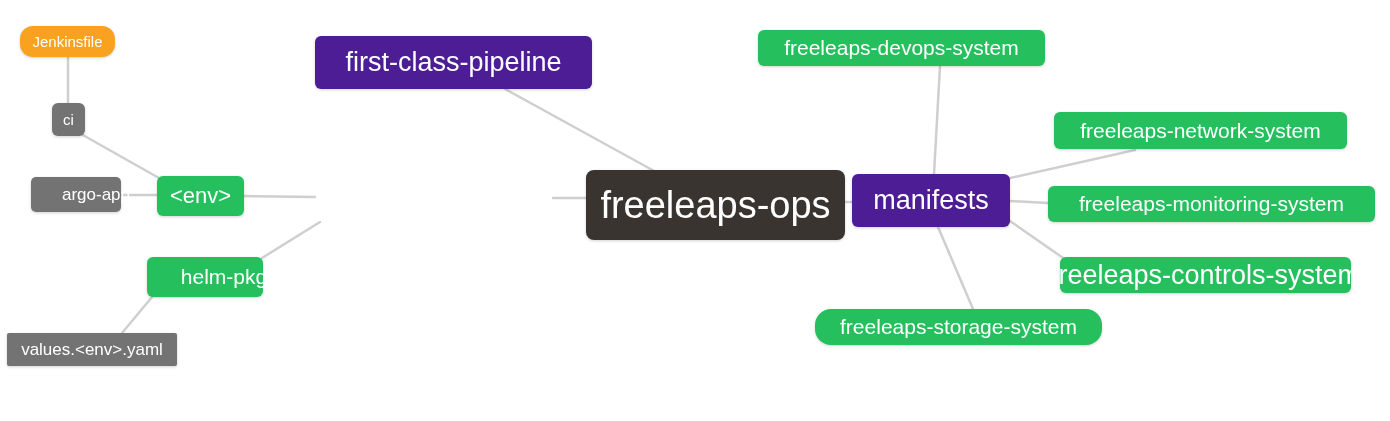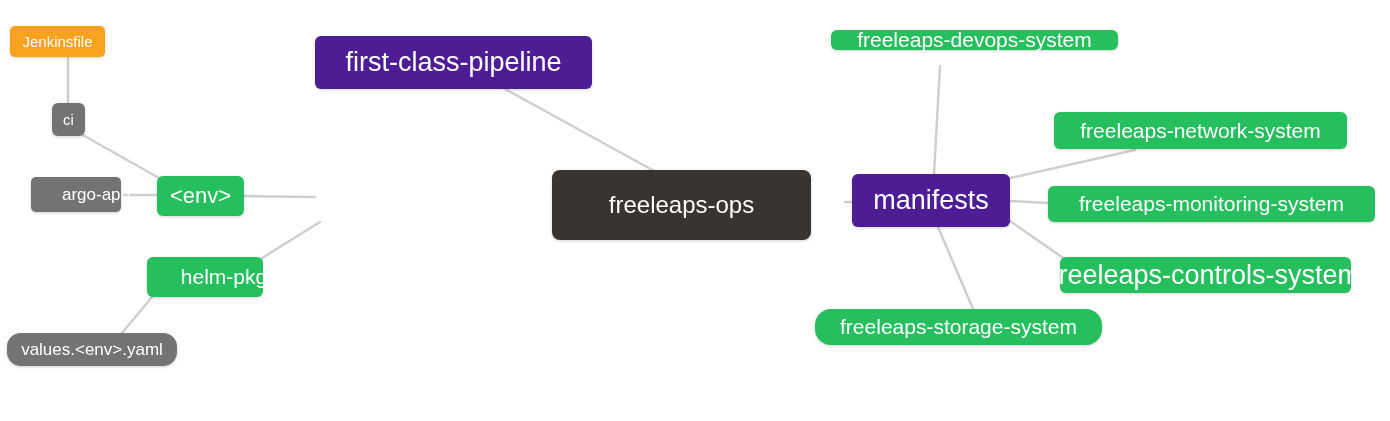--- a/index.html
+++ b/index.html
@@ -34,31 +34,31 @@
     cursor: pointer;
     user-select: none;
   }
   .c-blue   { background: #4c1d95; }
   .c-green  { background: #25c05d; }
   .c-orange { background: #f9a21f; }
   .c-red    { background: #737373; }
   .c-dark   { background: #3a3431; }
 
   
-  .n-jenkinsfile { left: 10px;  top: 26px;  width: 95px;  height: 31px; font-size: 15px; border-radius: 5px; }
+  .n-jenkinsfile { left: 20px;  top: 26px;  width: 95px;  height: 31px; font-size: 15px; border-radius: 13px; }
   .n-ci          { left: 52px;  top: 103px; width: 33px;  height: 33px; font-size: 15px; }
   .n-argo        { left: 31px;  top: 177px; width: 90px;  height: 35px; font-size: 17px; border-radius: 5px; padding-left: 40px; }
   .n-env         { left: 157px; top: 176px; width: 87px;  height: 40px; font-size: 22px; }
   .n-pipeline    { left: 315px; top: 36px;  width: 277px; height: 53px; font-size: 27px; }
   .n-service     { left: 315px; top: 172px; width: 238px; height: 51px; font-size: 27px; }
-  .n-root        { left: 552px; top: 170px; width: 259px; height: 70px; font-size: 24px; border-radius: 8px; }
+  .n-root        { left: 586px; top: 170px; width: 259px; height: 70px; font-size: 38px; border-radius: 8px; }
   .n-manifests   { left: 852px; top: 174px; width: 158px; height: 53px; font-size: 27px; }
   .n-helm        { left: 147px; top: 257px; width: 116px; height: 40px; font-size: 21px; padding-left: 38px; }
-  .n-values      { left: 7px;   top: 333px; width: 170px; height: 33px; font-size: 17px; border-radius: 14px; }
-  .n-devops      { left: 831px; top: 30px;  width: 287px; height: 20px; font-size: 21px; }
+  .n-values      { left: 7px;   top: 333px; width: 170px; height: 33px; font-size: 17px; border-radius: 2px; }
+  .n-devops      { left: 758px; top: 30px;  width: 287px; height: 36px; font-size: 21px; }
   .n-network     { left: 1054px;top: 112px; width: 293px; height: 37px; font-size: 21px; }
   .n-monitoring  { left: 1048px;top: 186px; width: 327px; height: 36px; font-size: 21px; }
   .n-controls    { left: 1060px;top: 257px; width: 291px; height: 36px; font-size: 27px; }
   .n-storage     { left: 815px; top: 309px; width: 287px; height: 36px; font-size: 21px; border-radius: 16px; }
 </style>
 </head>
 <body>
 
 <div class="canvas">
 

